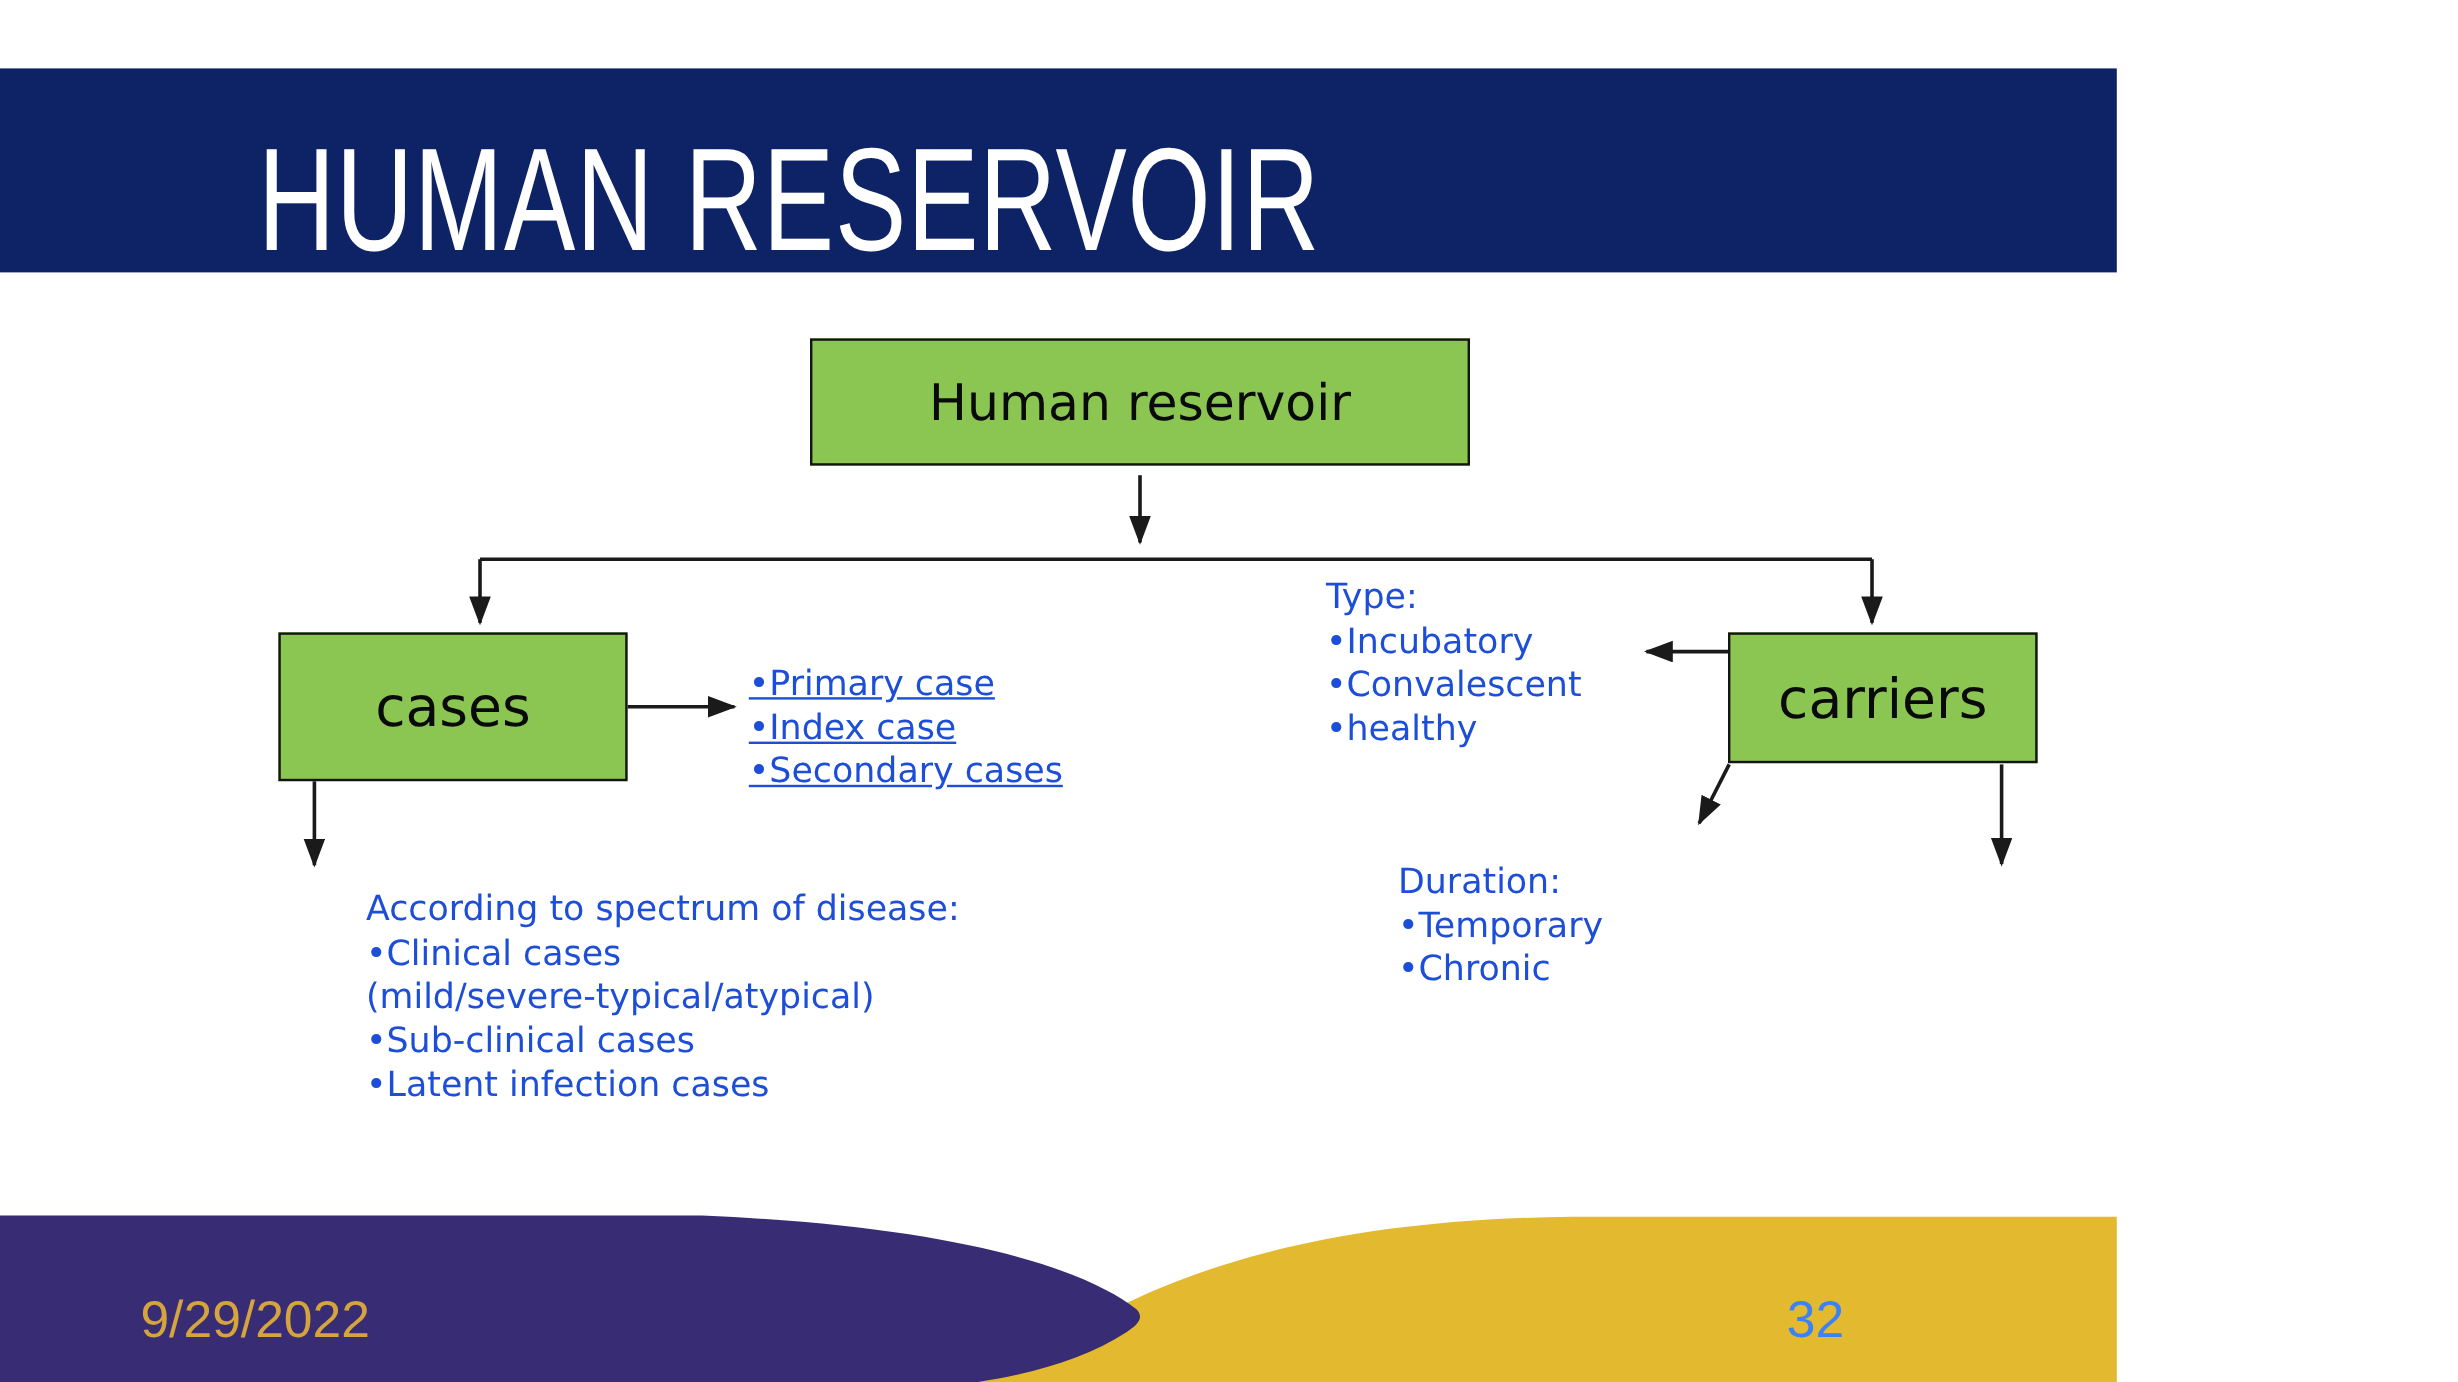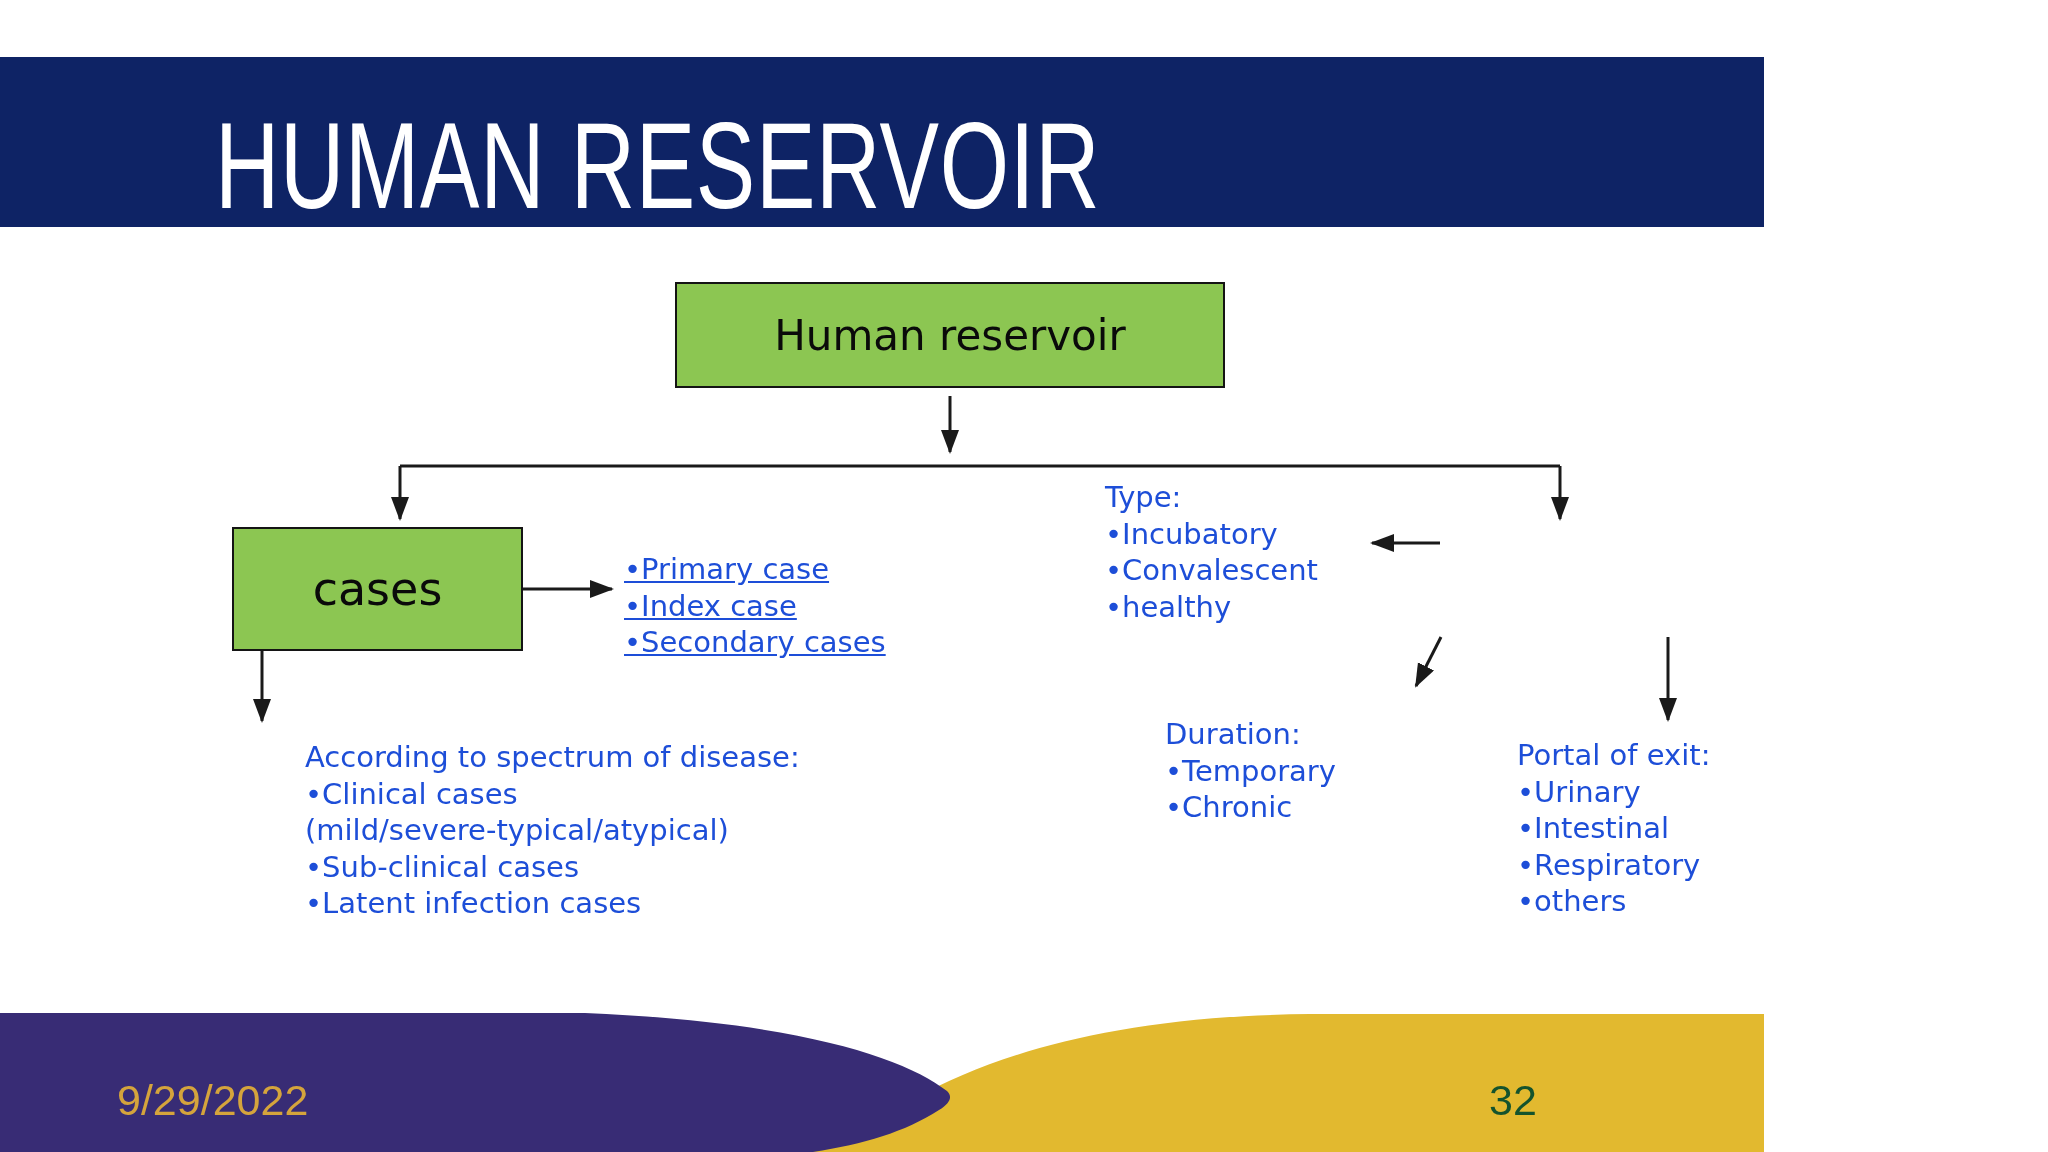--- a/index.html
+++ b/index.html
@@ -42,21 +42,21 @@
   
   .overlay { position:absolute; left:0; top:0; width:2048px; height:1152px; }
   .overlay path.conn, .overlay line.conn { stroke:#1a1a1a; stroke-width:3; fill:none; }
   
   .footer-date {
     position:absolute; left:117px; top:1076px;
     font-family:"Liberation Sans", sans-serif; font-size:43px; color:#d5a43c;
   }
   .footer-page {
     position:absolute; left:1489px; top:1076px;
-    font-family:"Liberation Sans", sans-serif; font-size:43px; color:#14532d;
+    font-family:"Liberation Sans", sans-serif; font-size:43px; color:#3b82f6;
   }
 </style>
 </head>
 <body>
 
 <div class="slide">
 
   <div class="banner"></div>
   <div class="slide-title">HUMAN RESERVOIR</div>
 
@@ -80,38 +80,36 @@
     <path class="conn" d="M1441,637 L1416,686" marker-end="url(#ah)"></path>
     <path class="conn" d="M1668,637 L1668,720" marker-end="url(#ah)"></path>
   </svg>
 
   <div class="gbox box-reservoir">
     <span>Human reservoir</span>
   </div>
   <div class="gbox box-cases">
     <span>cases</span>
   </div>
+  <div class="gbox box-carriers">
+    <span>carriers</span>
+  </div>
 
   <div class="list list-case-types">•Primary case
 •Index case
 •Secondary cases</div>
   <div class="list list-spectrum">According to spectrum of disease:
 •Clinical cases
 (mild/severe-typical/atypical)
 •Sub-clinical cases
 •Latent infection cases</div>
   <div class="list list-type">Type:
 •Incubatory
 •Convalescent
 •healthy</div>
   <div class="list list-duration">Duration:
 •Temporary
 •Chronic</div>
-  <div class="list list-portal">Portal of exit:
-•Urinary
-•Intestinal
-•Respiratory
-•others</div>
 
   <div class="footer-date">9/29/2022</div>
   <div class="footer-page">32</div>
 
 </div>
 
 </body></html>

